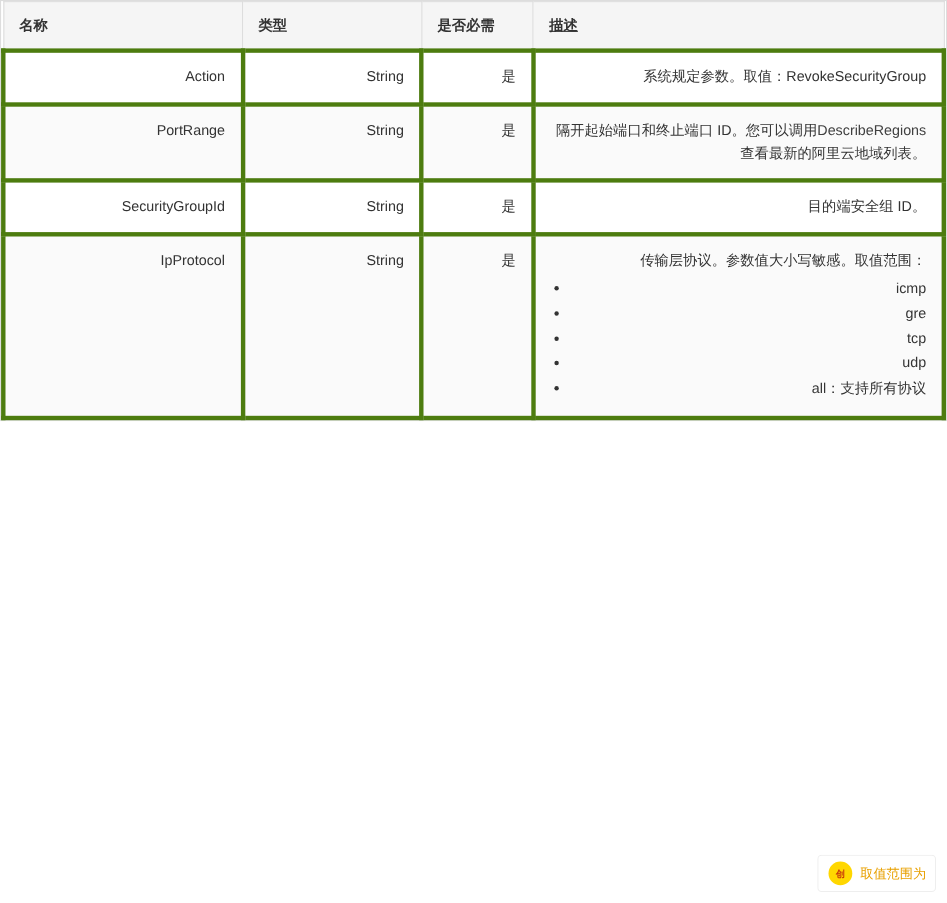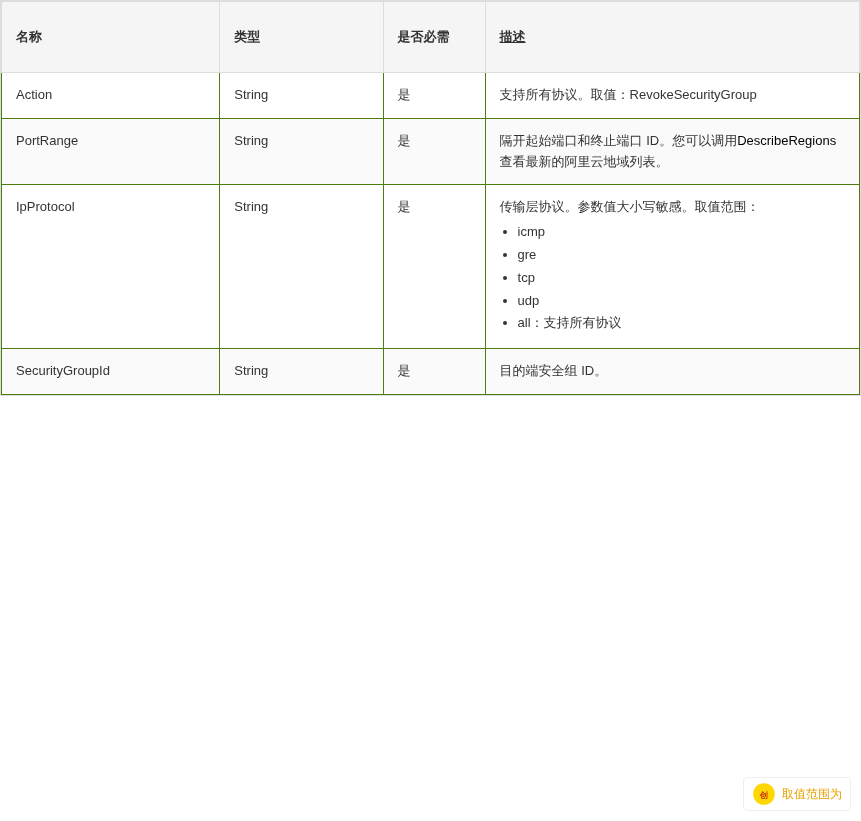--- a/index.html
+++ b/index.html
@@ -20,39 +20,40 @@
       border-collapse: collapse;
     }
     table {
       width: 100%;
       border-collapse: collapse;
     }
     th {
       background-color: #f5f5f5;
       font-weight: bold;
       text-align: left;
-      padding: 26px 14px;
+      padding: 12px 14px;
       border: 1px solid #ddd;
       color: #333;
     }
     td {
       padding: 12px 14px;
-      border: 1px solid #4d7c0f;
+      border: 4px solid #4d7c0f;
       vertical-align: top;
       line-height: 1.6;
+      text-align: right;
     }
     tr:nth-child(even) td {
       background-color: #fafafa;
     }
     .col-name { width: 214px; }
     .col-type { width: 160px; }
     .col-required { width: 100px; }
     .col-desc { width: 367px; text-decoration: underline; }
     .link {
-      color: #000000;
+      color: #404040;
       text-decoration: none;
     }
     ul.desc-list {
       list-style: disc;
       padding-left: 18px;
       margin-top: 4px;
     }
     ul.desc-list li {
       margin-bottom: 2px;
     }
@@ -86,45 +87,45 @@
         <th class="col-type">类型</th>
         <th class="col-required">是否必需</th>
         <th class="col-desc">描述</th>
       </tr>
     </thead>
     <tbody id="table-body">
     <tr>
           <td>Action</td>
           <td>String</td>
           <td>是</td>
-          <td>支持所有协议。取值：RevokeSecurityGroup</td>
+          <td>系统规定参数。取值：RevokeSecurityGroup</td>
         </tr>
         <tr>
           <td>PortRange</td>
           <td>String</td>
           <td>是</td>
           <td><span>隔开起始端口和终止端口 ID。您可以调用</span><a class="link" href="#">DescribeRegions</a><span> 查看最新的阿里云地域列表。</span></td>
+        </tr>
+        <tr>
+          <td>SecurityGroupId</td>
+          <td>String</td>
+          <td>是</td>
+          <td>目的端安全组 ID。</td>
         </tr>
         <tr>
           <td>IpProtocol</td>
           <td>String</td>
           <td>是</td>
           <td><span>传输层协议。参数值大小写敏感。取值范围：</span><ul class="desc-list">
               <li>icmp</li>
               <li>gre</li>
               <li>tcp</li>
               <li>udp</li>
               <li>all：支持所有协议</li>
             </ul></td>
-        </tr>
-        <tr>
-          <td>SecurityGroupId</td>
-          <td>String</td>
-          <td>是</td>
-          <td>目的端安全组 ID。</td>
         </tr>
       </tbody>
   </table>
 </div>
 
 <div class="watermark">
   <svg class="watermark-icon" viewBox="0 0 40 40" xmlns="http://www.w3.org/2000/svg">
     <circle cx="20" cy="20" r="18" fill="#FFD700"></circle>
     <text x="20" y="26" text-anchor="middle" font-size="14" fill="#c8380a" font-weight="bold">创</text>
   </svg>

